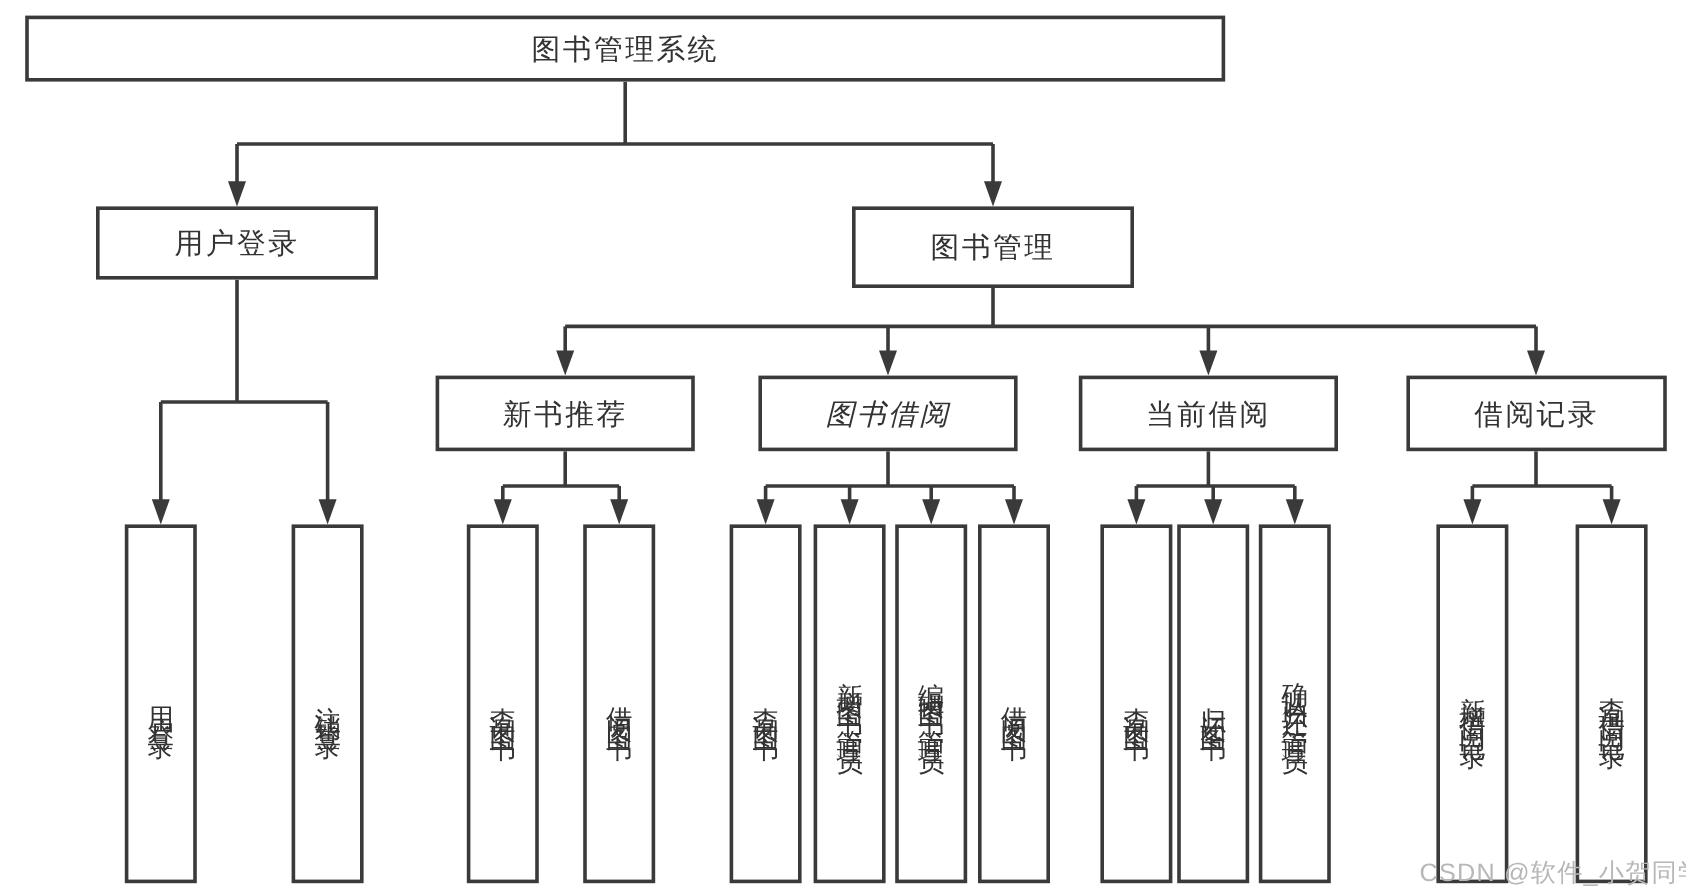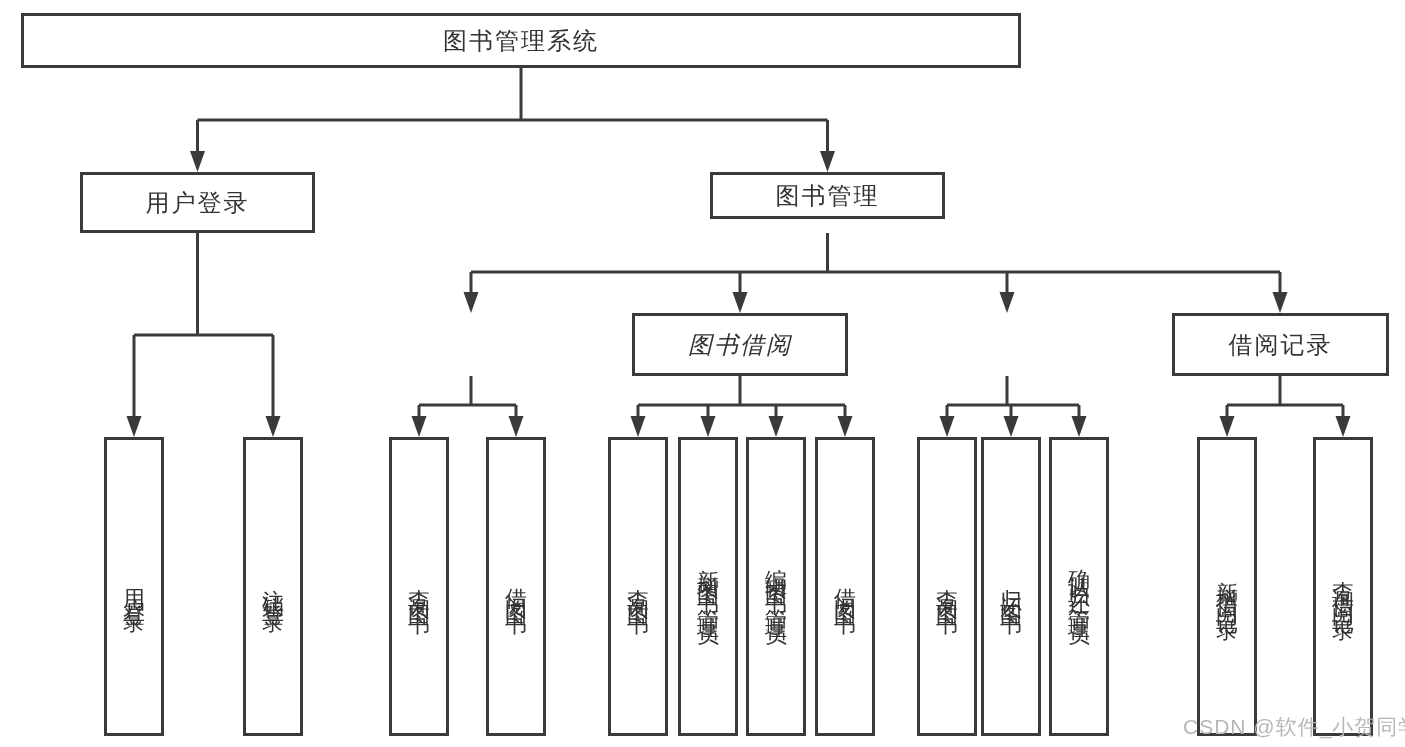--- a/index.html
+++ b/index.html
@@ -111,26 +111,32 @@
       <polygon points="1335.5,416 1350.5,416 1343,437" fill="#3a3a3a"></polygon>
     </svg>
 
   <div class="node hbox root-box" style="left:21px; top:13px; width:1000px; height:55px;">
     <span>图书管理系统</span>
   </div>
 
   <div class="node hbox" style="left:80px; top:172px; width:235px; height:61px;">
     <span>用户登录</span>
   </div>
-  <div class="node hbox" style="left:710px; top:172px; width:235px; height:47px;">
+  <div class="node hbox" style="left:710px; top:172px; width:235px; height:68px;">
     <span>图书管理</span>
   </div>
 
+  <div class="node hbox" style="left:363px; top:313px; width:216px; height:63px;">
+    <span>新书推荐</span>
+  </div>
   <div class="node hbox" style="left:632px; top:313px; width:216px; height:63px;font-style:italic;">
     <span>图书借阅</span>
+  </div>
+  <div class="node hbox" style="left:899px; top:313px; width:216px; height:63px;">
+    <span>当前借阅</span>
   </div>
   <div class="node hbox" style="left:1172px; top:313px; width:217px; height:63px;">
     <span>借阅记录</span>
   </div>
 
   <div class="node vbox" style="left:104px;">
     <span class="vtext">用户登录</span>
   </div>
   <div class="node vbox" style="left:243px;">
     <span class="vtext">注销登录</span>

